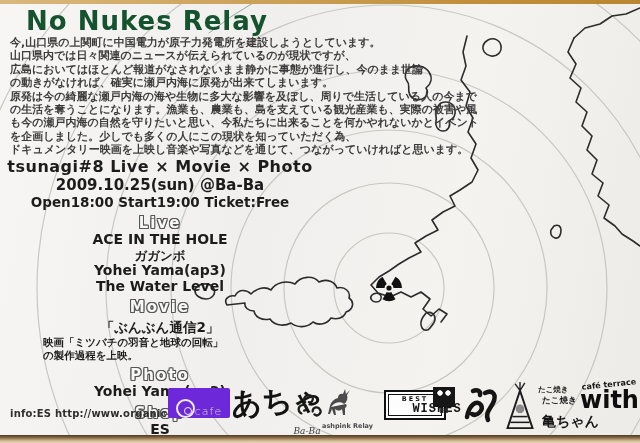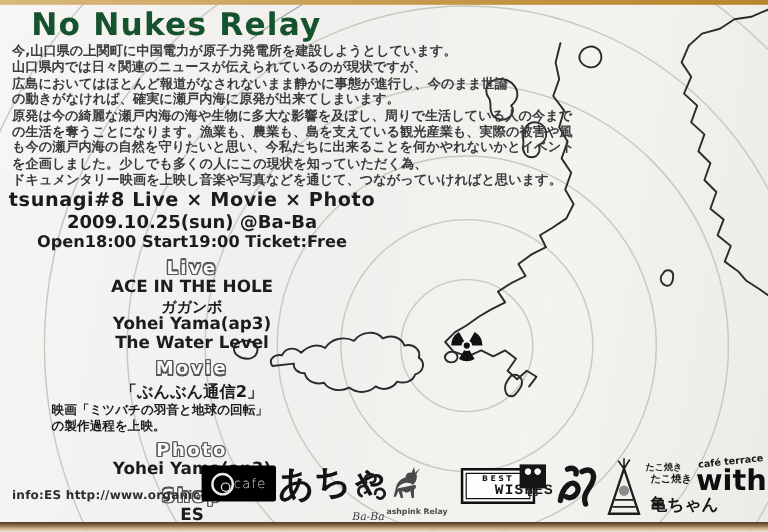--- a/index.html
+++ b/index.html
@@ -27,22 +27,22 @@
     color:#f8f8f6;
     text-shadow:-1px -1px 0 #565656,1px -1px 0 #565656,-1px 1px 0 #565656,1px 1px 0 #565656,
                 -1px 0 0 #565656,1px 0 0 #565656,0 -1px 0 #565656,0 1px 0 #565656;}
   .act{font-size:14px;font-weight:bold;line-height:15.5px;}
   .act-jp{font-size:12.5px;font-weight:bold;line-height:15.5px;}
   .movie-title{font-size:13.5px;font-weight:bold;line-height:17px;margin-top:3px;}
   .movie-note{font-size:10.5px;font-weight:bold;line-height:13px;text-align:left;padding-left:48px;}
   .info-line{left:10px;top:408px;font-size:10px;font-weight:bold;color:#2e2e2e;letter-spacing:0.2px;}
   
   .logo{position:absolute;z-index:3;color:#161616;}
-  .qcafe{left:168px;top:388px;width:62px;height:30px;background:#000000;border-radius:2px;
-    display:flex;align-items:center;justify-content:center;gap:0;}
+  .qcafe{left:168px;top:388px;width:62px;height:30px;background:#6d28d9;border-radius:2px;
+    display:flex;align-items:flex-end;justify-content:center;gap:0;}
   .qcafe .ring{width:15px;height:15px;border:2px solid #ececec;border-radius:50%;position:relative;}
   .qcafe .ring i{position:absolute;right:1px;bottom:1px;width:6px;height:6px;border:1.5px solid #ececec;border-radius:50%;}
   .qcafe .cafetxt{color:#d8d8d8;font-size:11px;font-weight:300;letter-spacing:1px;}
   .acha{left:231px;top:381px;font-size:30px;font-weight:900;transform:rotate(-4deg);color:#121212;
     font-family:"DejaVu Serif","Liberation Serif",serif;}
   .baba{left:292px;top:388px;width:30px;text-align:center;}
   .baba .name{font-family:"DejaVu Serif","Liberation Serif",serif;font-size:9px;color:#3a3a3a;font-style:italic;}
   .bambi{left:322px;top:386px;width:34px;text-align:center;}
   .bambi .name{font-size:6.5px;font-weight:bold;color:#4a4a4a;white-space:nowrap;}
   .bwish{left:384px;top:390px;width:58px;height:26px;background:#fdfdfd;border:2px solid #101010;

